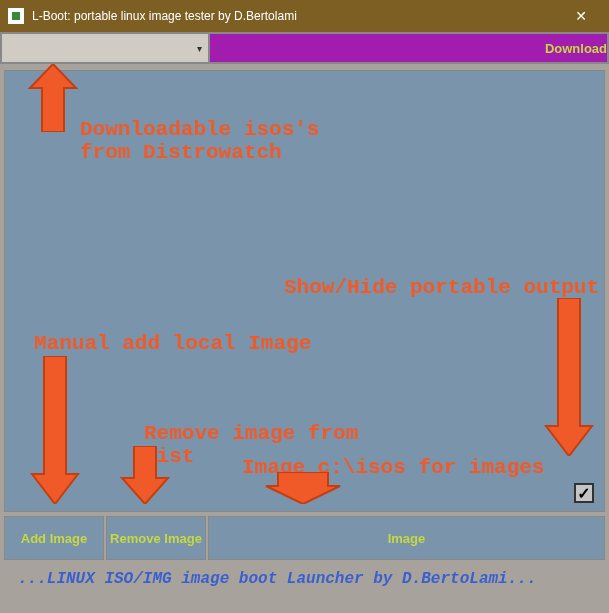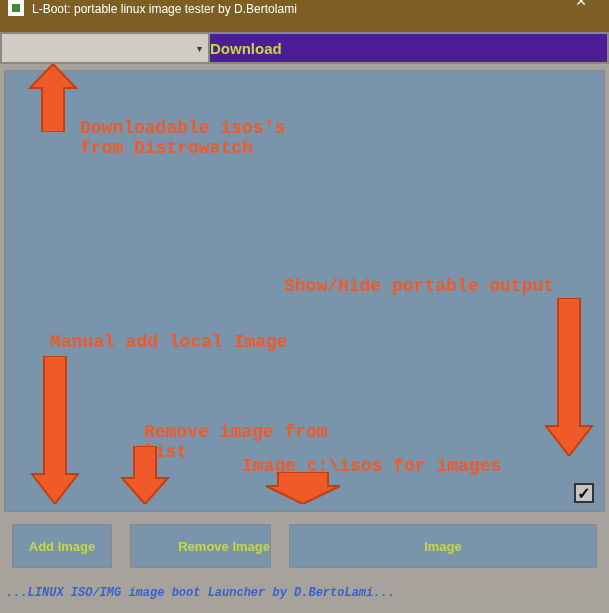--- a/index.html
+++ b/index.html
@@ -8,21 +8,21 @@
   height: 613px;
   background: #a7a39c;
   font-family: Arial, sans-serif;
   overflow: hidden;
   position: relative;
 }
 .titlebar {
   height: 30px;
   background: #7d5f24;
   display: flex;
-  align-items: flex-end;
+  align-items: center;
   padding: 16px 8px;
   color: #fff;
 }
 .titlebar-icon {
   width: 16px;
   height: 16px;
   background: #fff;
   margin-right: 8px;
   display: flex;
   align-items: center;
@@ -64,28 +64,28 @@
   align-items: center;
   justify-content: flex-end;
   padding: 0 6px;
 }
 .dropdown-arrow {
   font-size: 10px;
   color: #333;
 }
 .download-btn {
   flex: 1;
-  background: #4c1d95;
-  border: 1px solid #888;
-  display: flex;
-  align-items: center;
-  justify-content: flex-start;
+  background: #a21caf;
+  border: 1px solid #888;
+  display: flex;
+  align-items: center;
+  justify-content: flex-end;
   color: #c5d940;
   font-weight: bold;
-  font-size: 15px;
+  font-size: 13px;
   cursor: pointer;
 }
 .main-area {
   position: relative;
   height: 442px;
   background: #7a94ab;
   margin: 6px 4px 0 4px;
   border: 1px solid #888;
 }
 .checkbox-show {
@@ -99,52 +99,52 @@
   display: flex;
   align-items: center;
   justify-content: center;
   font-size: 16px;
   font-weight: bold;
   color: #000;
 }
 .bottom-row {
   display: flex;
   height: 44px;
-  margin: 12px;
-  gap: 18px;
+  margin: 4px;
+  gap: 2px;
 }
 .btn {
   background: #7a94ab;
   border: 1px solid #888;
   display: flex;
   align-items: center;
   justify-content: center;
   color: #c5d940;
   font-weight: bold;
   font-size: 13px;
   cursor: pointer;
 }
 .btn-add { width: 100px; }
-.btn-remove { width: 141px; justify-content: flex-end; }
+.btn-remove { width: 100px; }
 .btn-scan { flex: 1; }
 .status-bar {
-  padding: 6px 6px;
+  padding: 6px 18px;
   color: #3a5fcf;
   font-family: "Courier New", monospace;
-  font-size: 12px;
+  font-size: 16px;
   font-style: italic;
   font-weight: bold;
 }
 
 .anno {
   position: absolute;
   color: #f05a28;
   font-family: "Courier New", monospace;
   font-weight: bold;
-  font-size: 18px;
+  font-size: 21px;
   white-space: pre;
   pointer-events: none;
 }
 .arrow {
   position: absolute;
   pointer-events: none;
 }
 </style>
 </head>
 <body>
@@ -182,21 +182,21 @@
       <span>Image</span>
     </div>
   </div>
 
   <div class="status-bar">...LINUX ISO/IMG image boot Launcher by D.BertoLami...</div>
 </div>
 
 <div class="anno" style="top:118px; left:80px;">Downloadable isos's
 from Distrowatch</div>
 <div class="anno" style="top:276px; left:284px;">Show/Hide portable output</div>
-<div class="anno" style="top:332px; left:34px;margin-left:16px;">Manual add local Image</div>
+<div class="anno" style="top:332px; left:34px;">Manual add local Image</div>
 <div class="anno" style="top:422px; left:144px;">Remove image from
 list</div>
 <div class="anno" style="top:456px; left:242px;">Image c:\isos for images</div>
 
 <svg class="arrow" style="top:64px; left:24px;" width="58" height="68">
   <polygon points="18,68 18,24 6,24 29,0 52,24 40,24 40,68" fill="#f05a28" stroke="#c43e10" stroke-width="2"></polygon>
 </svg>
 
 <svg class="arrow" style="top:356px; left:26px;" width="58" height="148">
   <polygon points="18,0 18,118 6,118 29,148 52,118 40,118 40,0" fill="#f05a28" stroke="#c43e10" stroke-width="2"></polygon>

